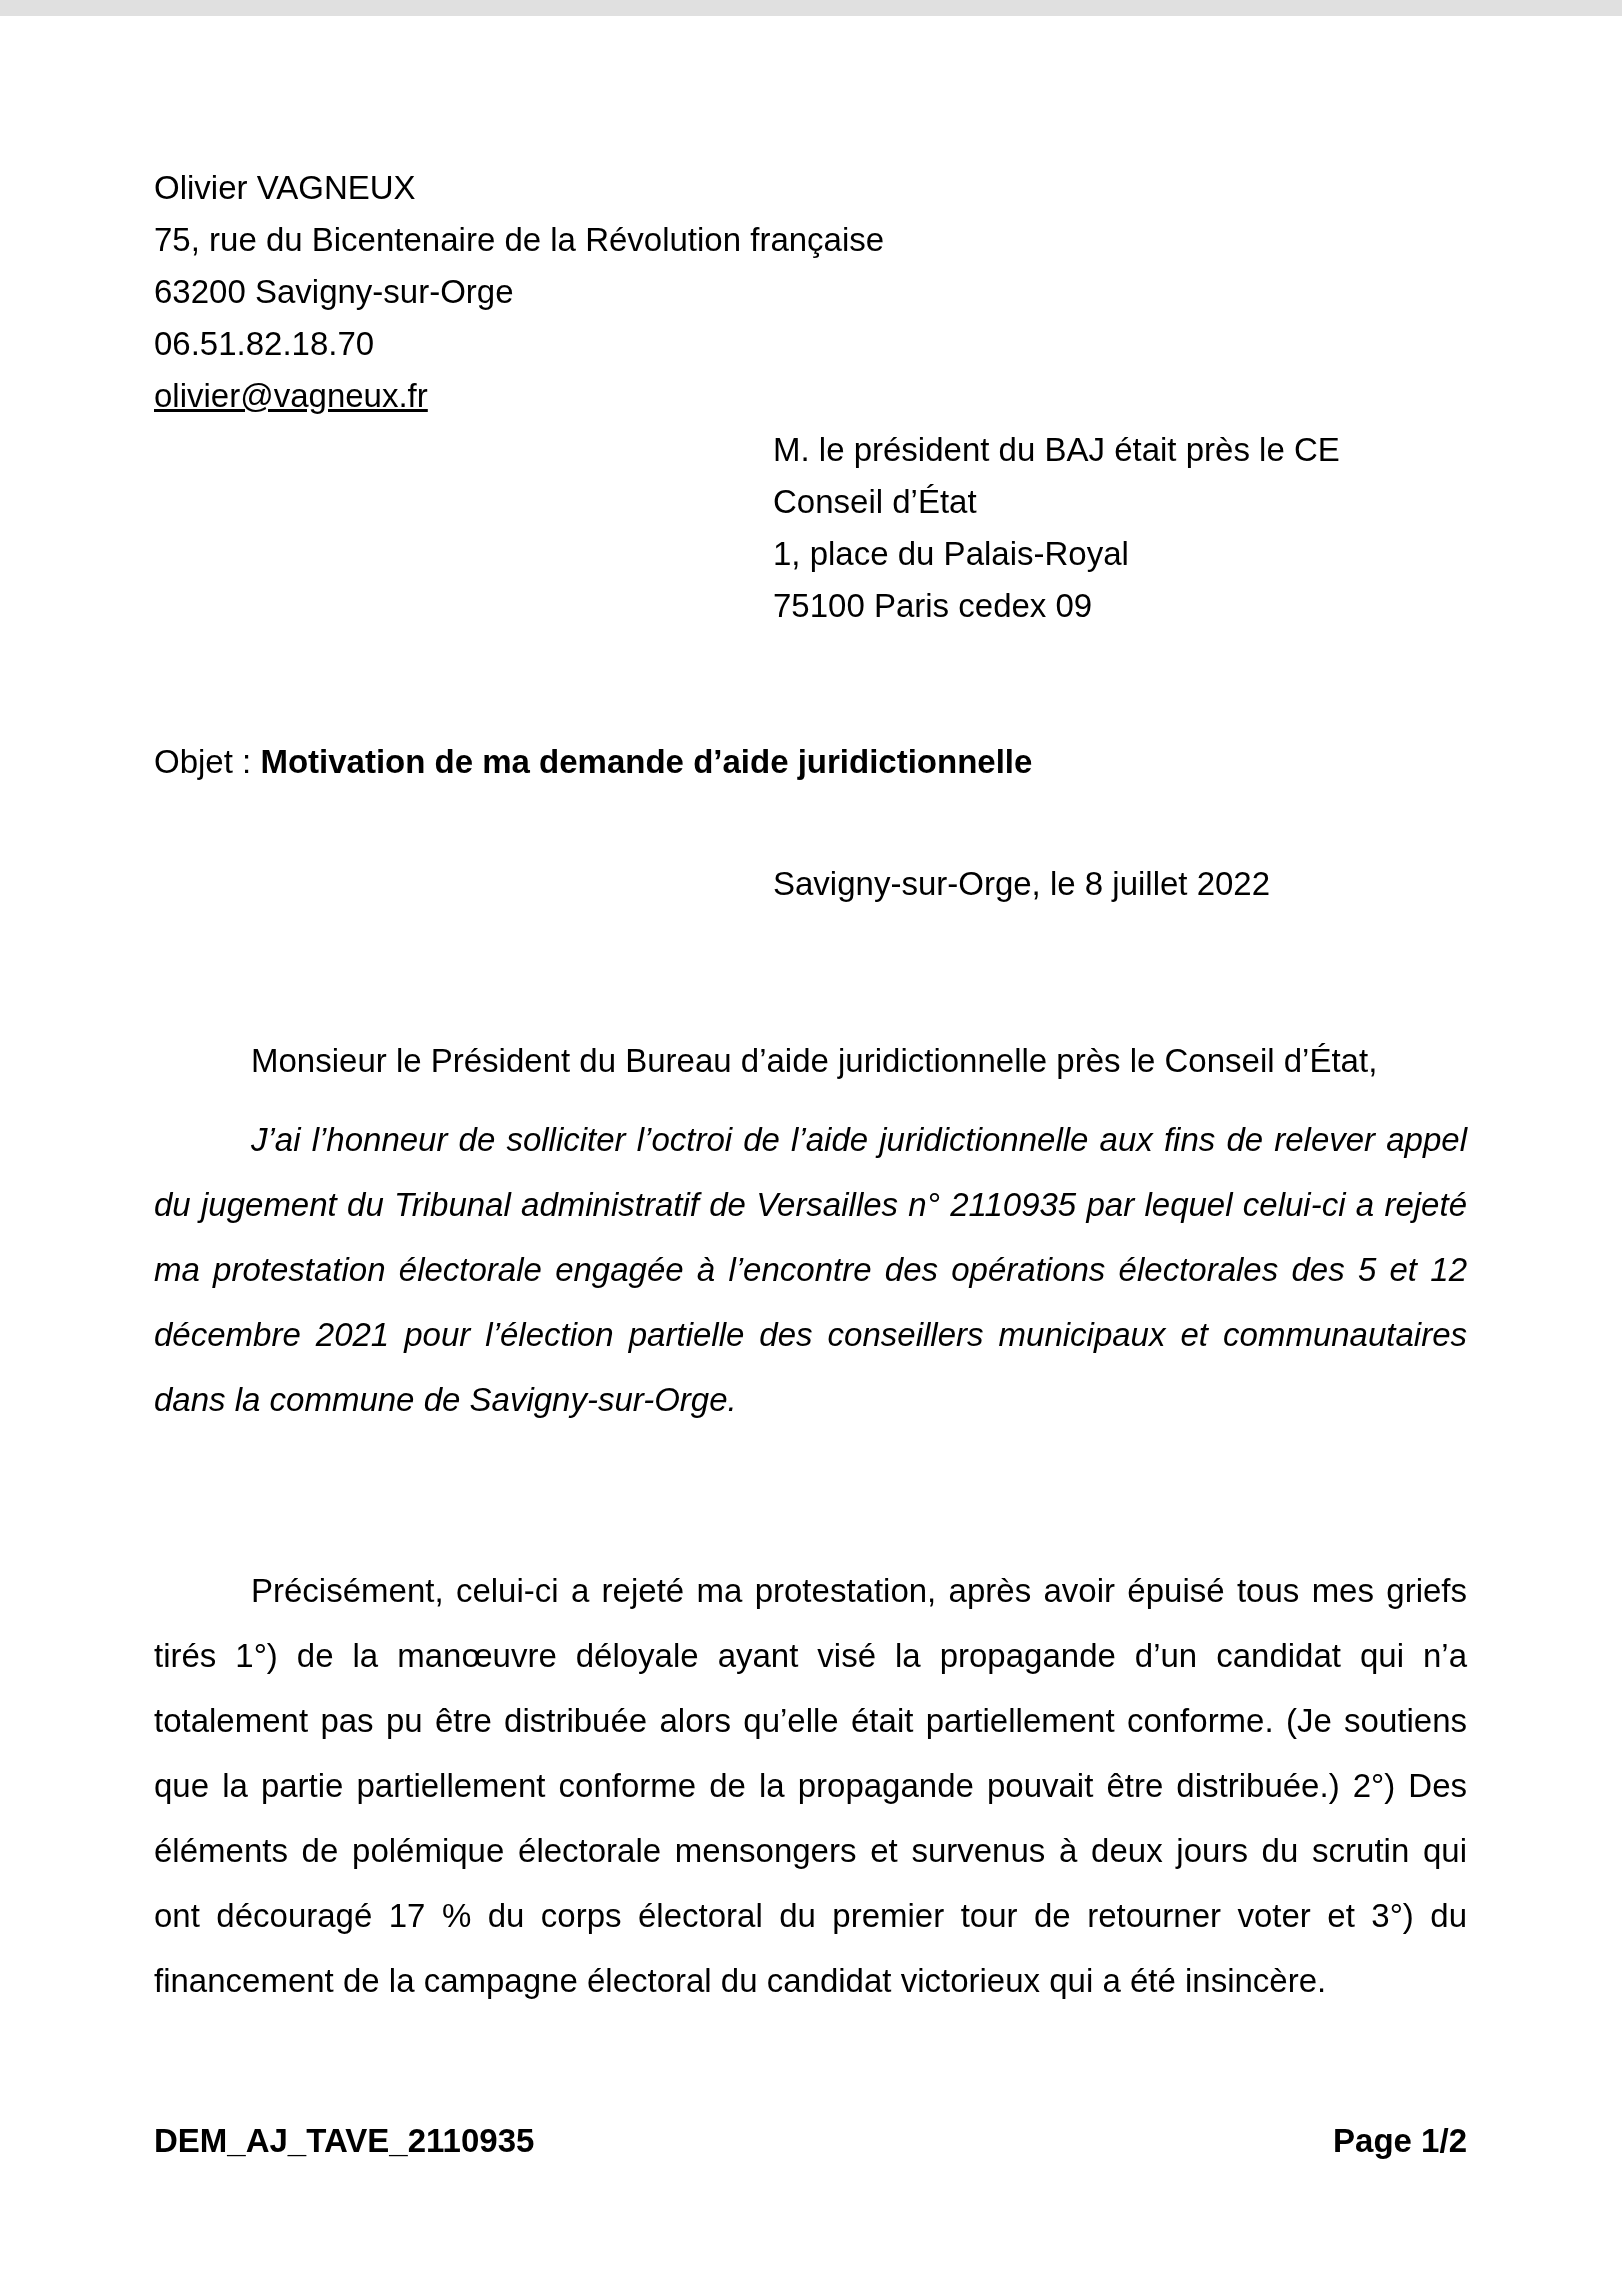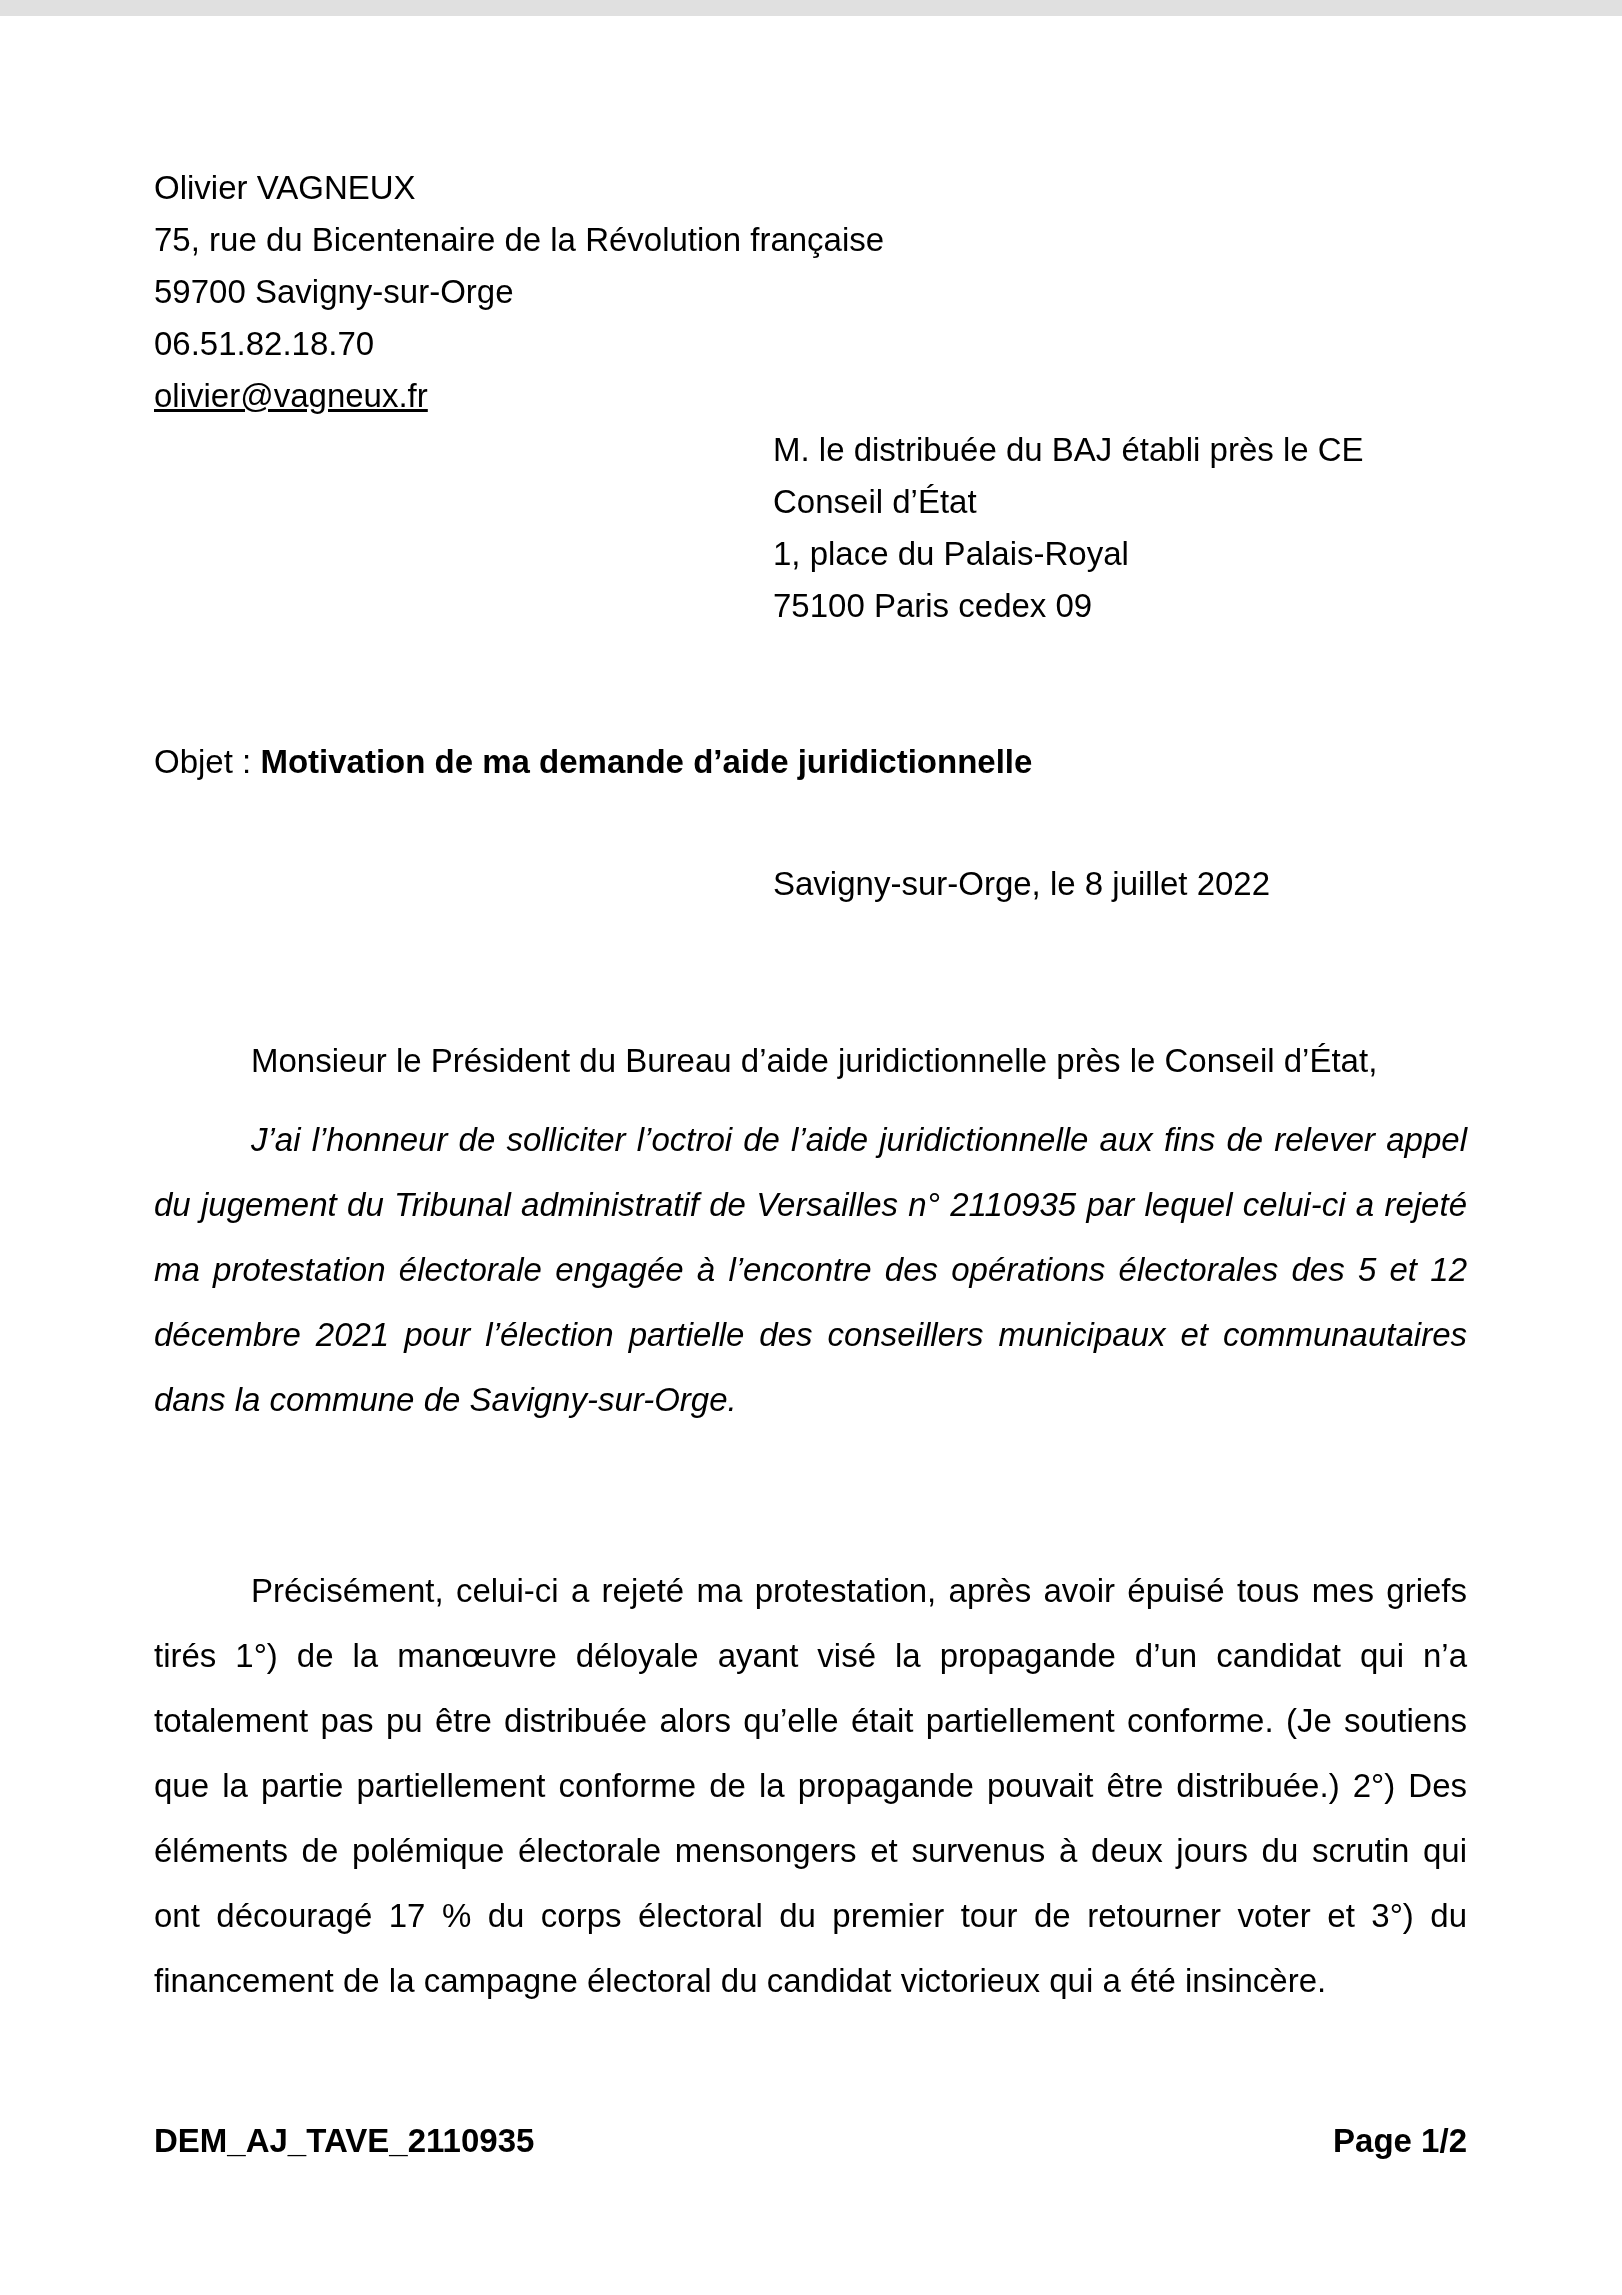--- a/index.html
+++ b/index.html
@@ -74,29 +74,29 @@
   }
 </style>
 </head>
 <body>
 
 <div class="page">
 
   <div class="block sender">
     <div class="sender-line">Olivier VAGNEUX</div>
     <div class="sender-line">75, rue du Bicentenaire de la Révolution française</div>
-    <div class="sender-line">59700 Savigny-sur-Orge</div>
+    <div class="sender-line">63200 Savigny-sur-Orge</div>
     <div class="sender-line">06.51.82.18.70</div>
     <div class="sender-line">
       <span class="email-link">olivier@vagneux.fr</span>
     </div>
   </div>
 
   <div class="block recipient">
-    <div>M. le distribuée du BAJ établi près le CE</div>
+    <div>M. le président du BAJ était près le CE</div>
     <div>Conseil d’État</div>
     <div>1, place du Palais-Royal</div>
     <div>75100 Paris cedex 09</div>
   </div>
 
   <div class="block subject">
     <span>Objet : </span><span class="bold">Motivation de ma demande d’aide juridictionnelle</span>
   </div>
 
   <div class="block date-line">Savigny-sur-Orge, le 8 juillet 2022</div>

